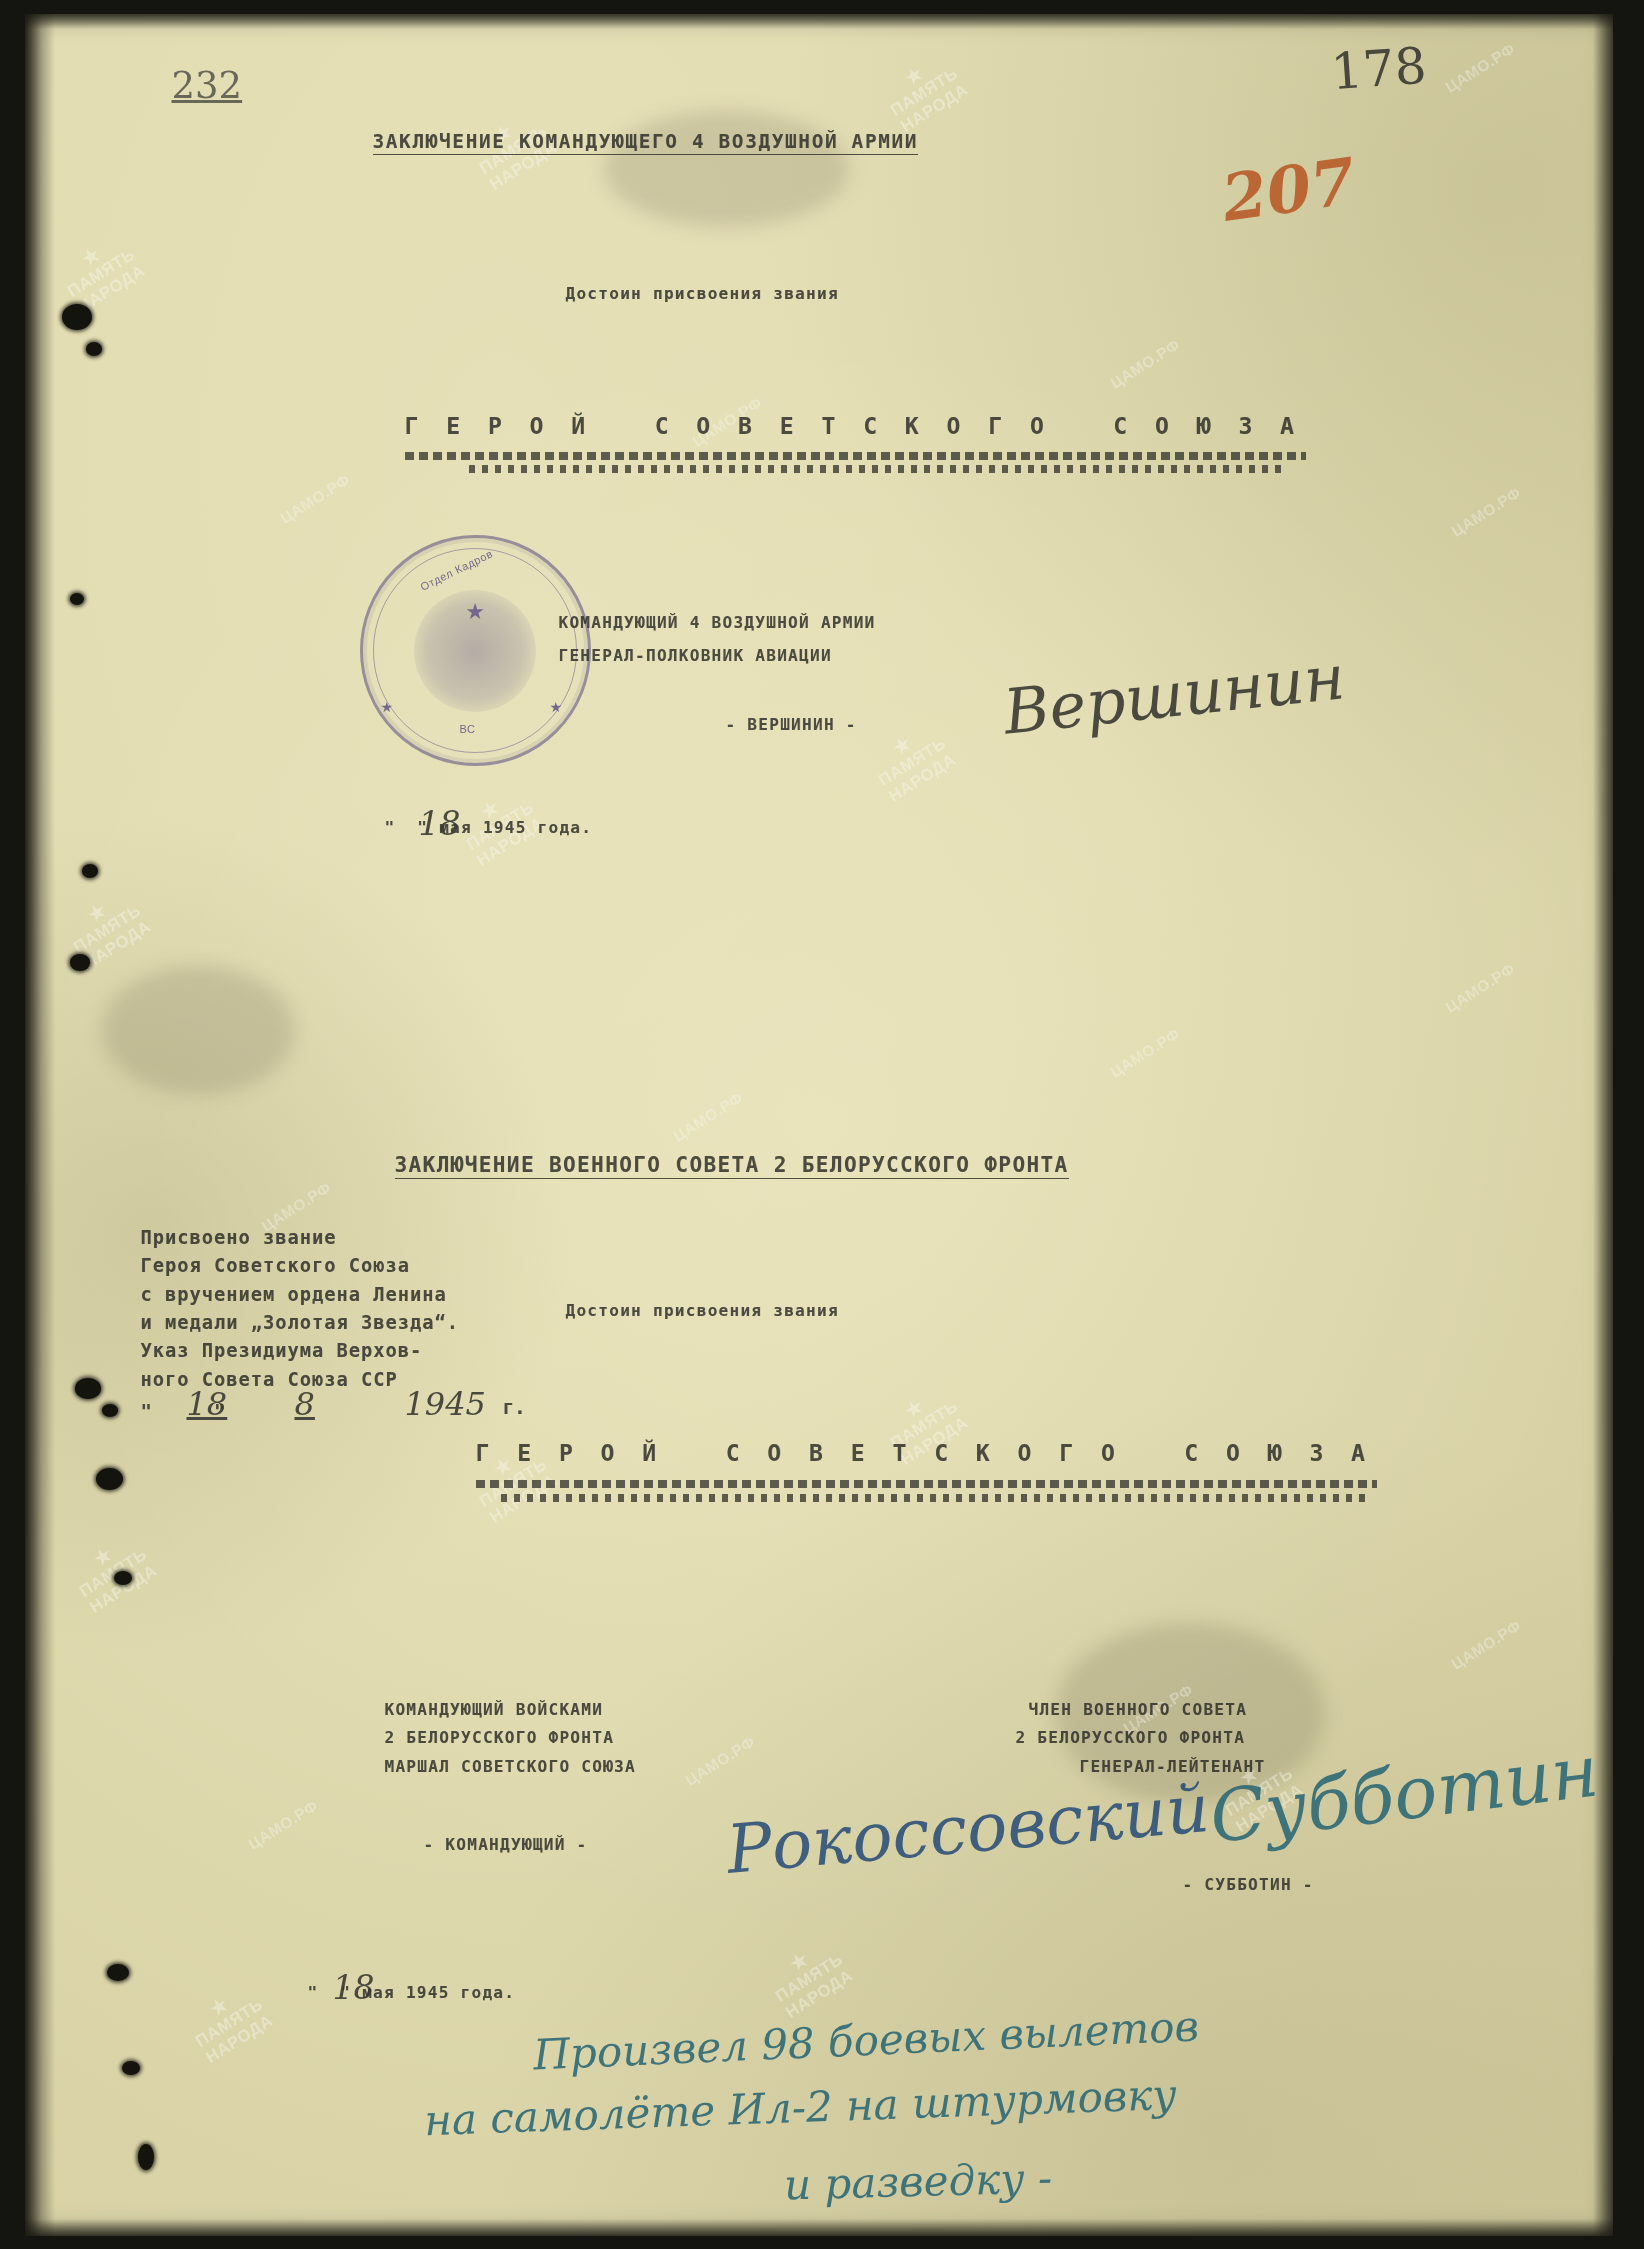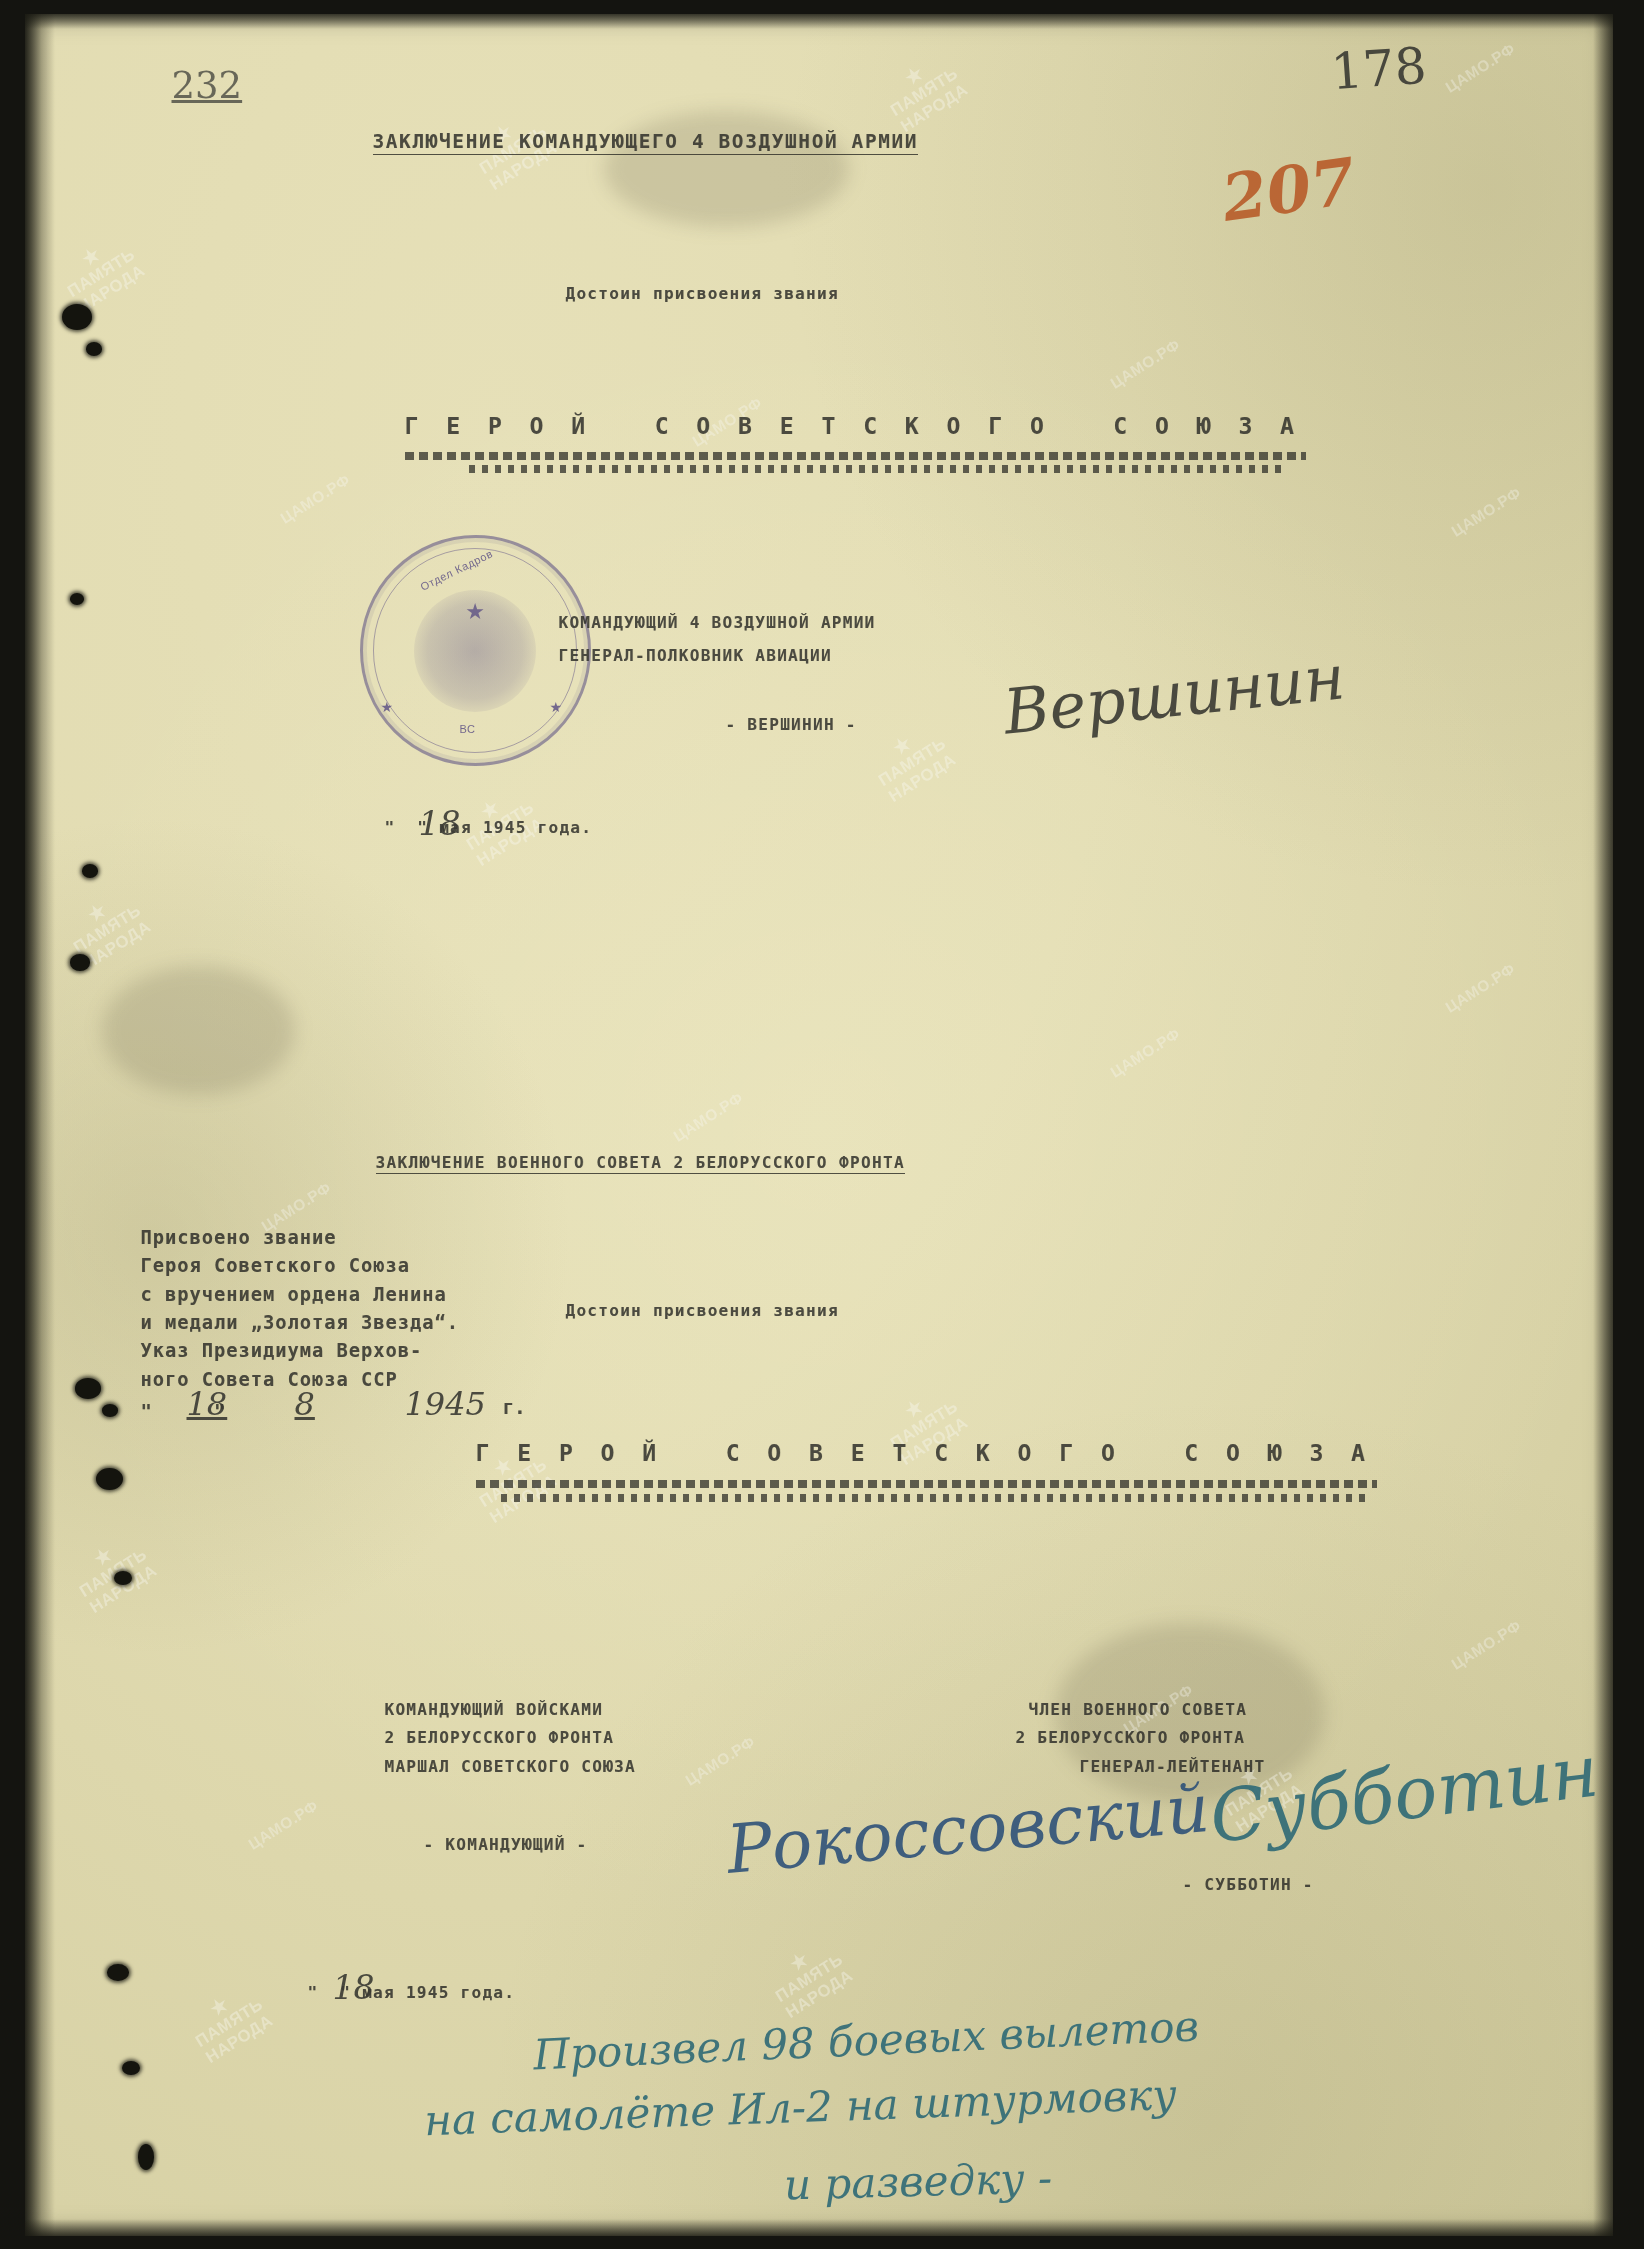--- a/index.html
+++ b/index.html
@@ -308,21 +308,21 @@
 
     <div class="typed t-line" style="left:534px; top:599px;">КОМАНДУЮЩИЙ 4 ВОЗДУШНОЙ АРМИИ</div>
     <div class="typed t-line" style="left:534px; top:632px;">ГЕНЕРАЛ-ПОЛКОВНИК АВИАЦИИ</div>
     <div class="typed t-line" style="left:701px; top:701px;">- ВЕРШИНИН -</div>
 
     <div class="hand hand-dark" style="left:978px; top:644px; font-size:62px; font-family:'DejaVu Serif',serif; transform:rotate(-6deg);">Вершинин</div>
 
     <div class="typed t-line" style="left:360px; top:804px;">"  " мая 1945 года.</div>
     <div class="hand hand-dark" style="left:394px; top:790px; font-size:33px; font-family:'DejaVu Serif',serif;">18</div>
 
-    <div class="typed t-head" style="left:351px; top:1139px; font-size:16px; letter-spacing:1.4px;">ЗАКЛЮЧЕНИЕ ВОЕННОГО СОВЕТА 2 БЕЛОРУССКОГО ФРОНТА</div>
+    <div class="typed t-head" style="left:370px; top:1139px; font-size:21px; letter-spacing:1.4px;">ЗАКЛЮЧЕНИЕ ВОЕННОГО СОВЕТА 2 БЕЛОРУССКОГО ФРОНТА</div>
 
     <div class="typed t-blk" style="left:116px; top:1210px;">Присвоено звание</div>
     <div class="typed t-blk" style="left:116px; top:1238px;">Героя Советского Союза</div>
     <div class="typed t-blk" style="left:116px; top:1267px;">с вручением ордена Ленина</div>
     <div class="typed t-blk" style="left:116px; top:1295px;">и медали „Золотая Звезда“.</div>
     <div class="typed t-blk" style="left:116px; top:1323px;">Указ Президиума Верхов-</div>
     <div class="typed t-blk" style="left:116px; top:1352px;">ного Совета Союза ССР</div>
 
     <div class="typed t-blk" style="left:116px; top:1384px;">"     "</div>
     <div class="hand hand-dark" style="left:162px; top:1371px; font-size:32px; font-family:'DejaVu Serif',serif; text-decoration:underline;">18</div>

